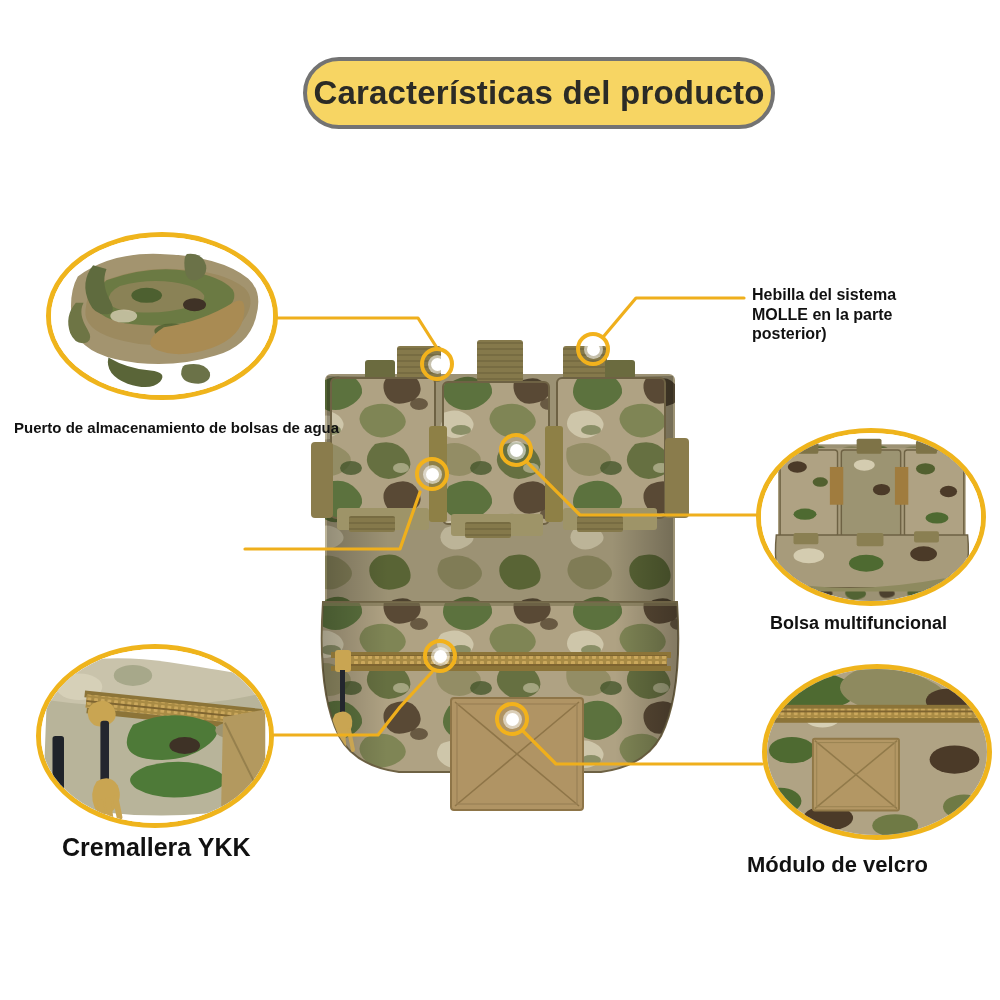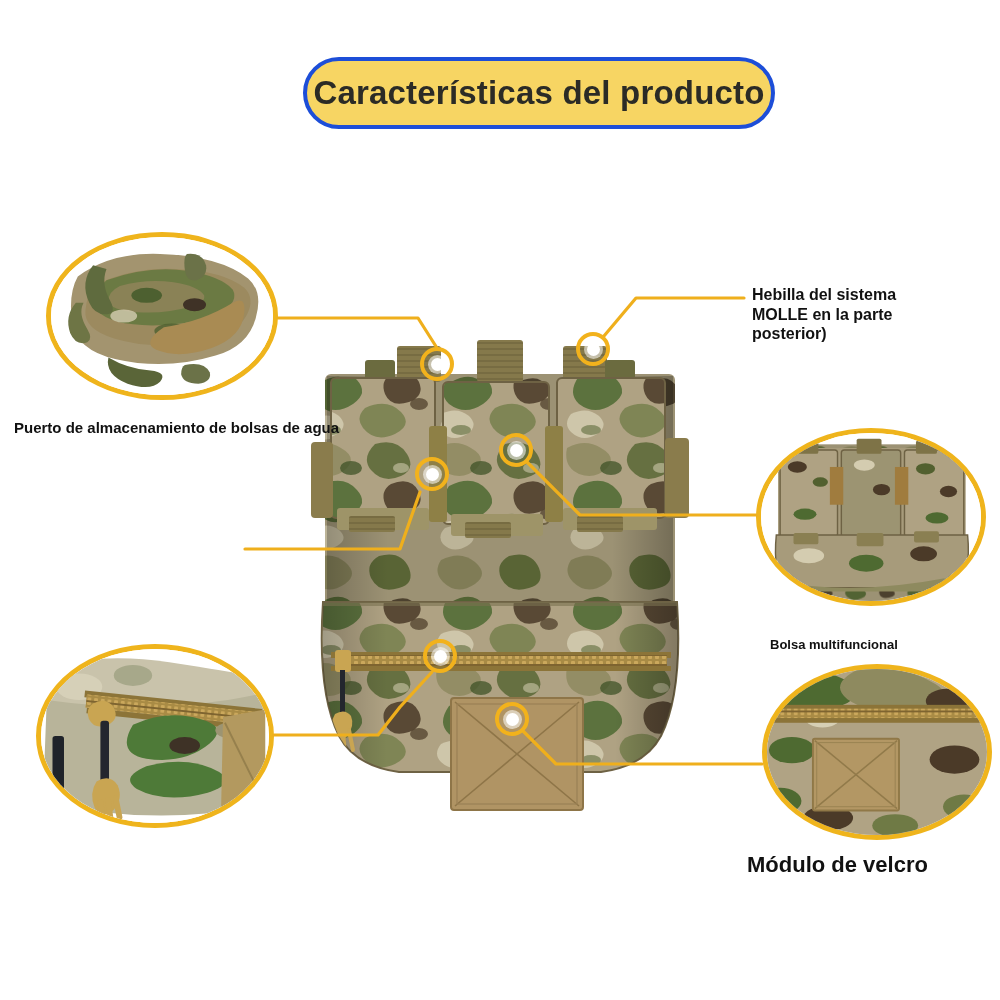--- a/index.html
+++ b/index.html
@@ -19,21 +19,21 @@
 
   
   #title-pill {
     position: absolute;
     left: 303px;
     top: 57px;
     width: 472px;
     height: 72px;
     border-radius: 36px;
     background: #F7D563;
-    border: 4px solid #1d4ed8;
+    border: 4px solid #737373;
     box-sizing: border-box;
     display: flex;
     align-items: center;
     justify-content: center;
   }
   #title-text {
     font-size: 33px;
     font-weight: bold;
     color: #2B2B26;
     letter-spacing: .2px;
@@ -380,18 +380,19 @@
   <div class="hotspot" style="left:440px; top:656px;"></div>
   <div class="hotspot" style="left:512px; top:719px;"></div>
 
   <div class="feature-label" style="left:752px; top:285px; width:240px; font-size:16px;">Hebilla del sistema
 MOLLE en la parte
 posterior)</div>
 
   <div class="feature-label" style="left:14px; top:419px; width:330px; font-size:15px;">Puerto de almacenamiento de bolsas de agua</div>
 
 
-  <div class="feature-label" style="left:770px; top:613px; width:230px; font-size:13px;margin-top:24px;">Bolsa multifuncional</div>
-
+  <div class="feature-label" style="left:770px; top:613px; width:230px; font-size:18px;">Bolsa multifuncional</div>
+
+  <div class="feature-label" style="left:62px; top:832px; width:280px; font-size:25px;">Cremallera YKK</div>
 
   <div class="feature-label" style="left:747px; top:852px; width:260px; font-size:22px;">Módulo de velcro</div>
 
 </div>
 
 </body></html>

